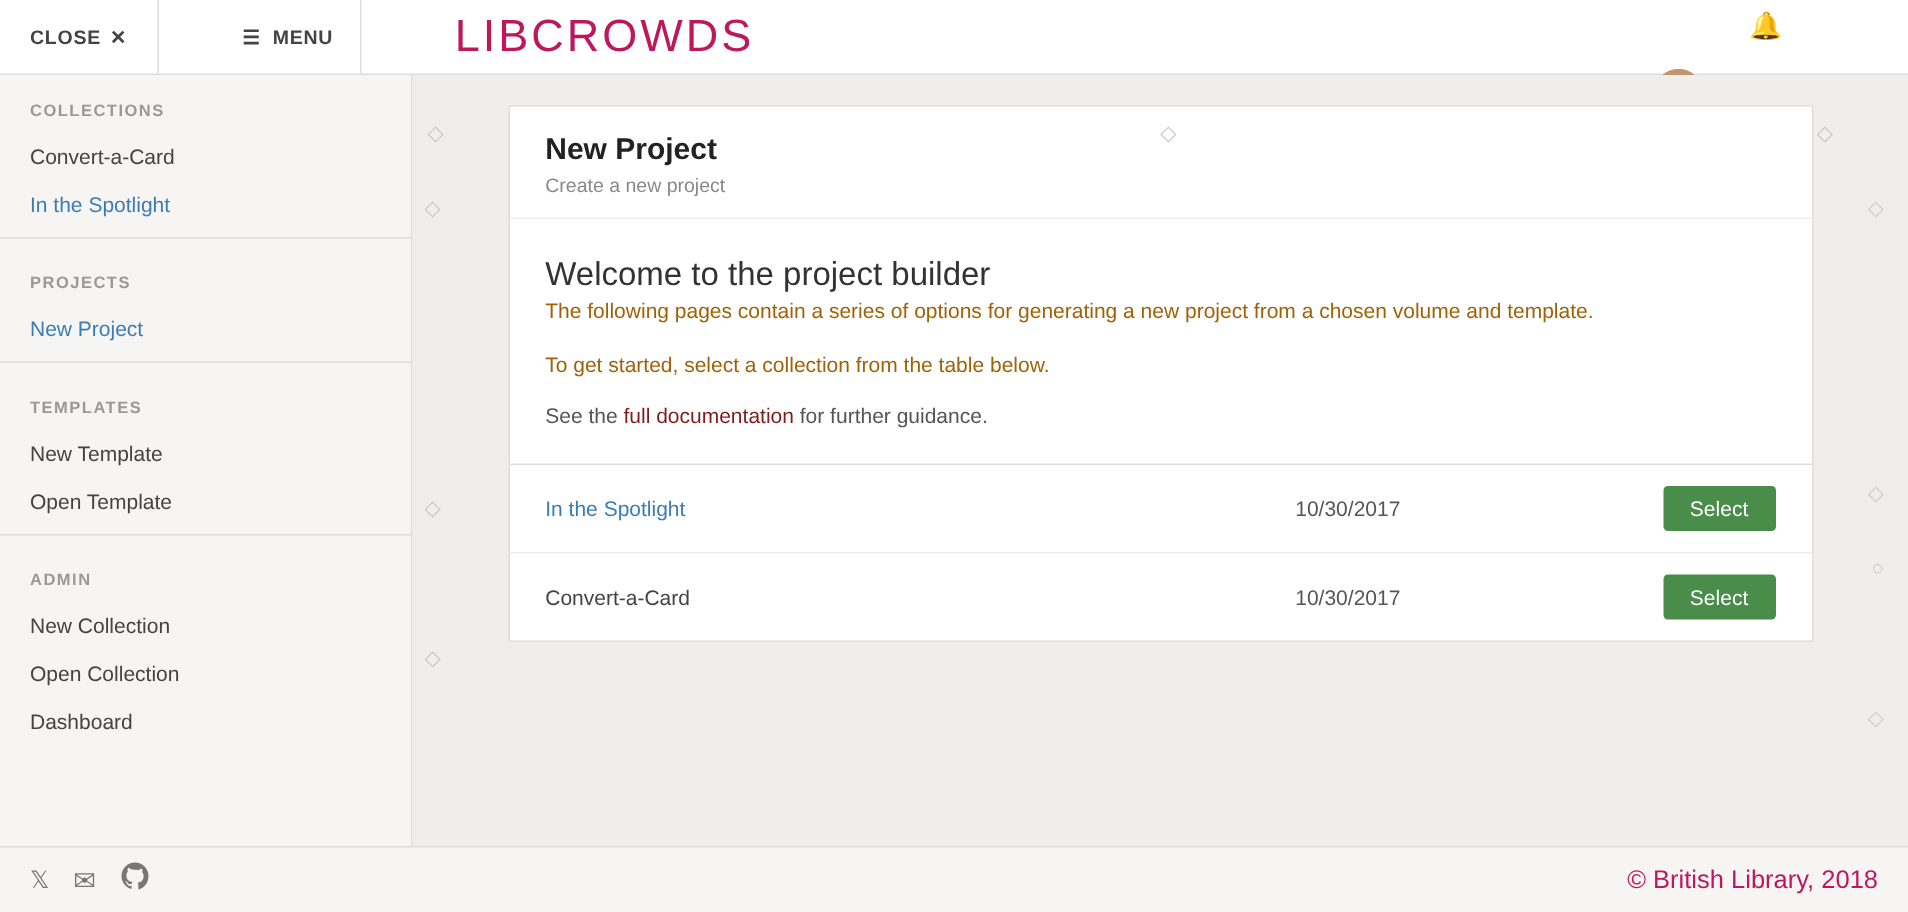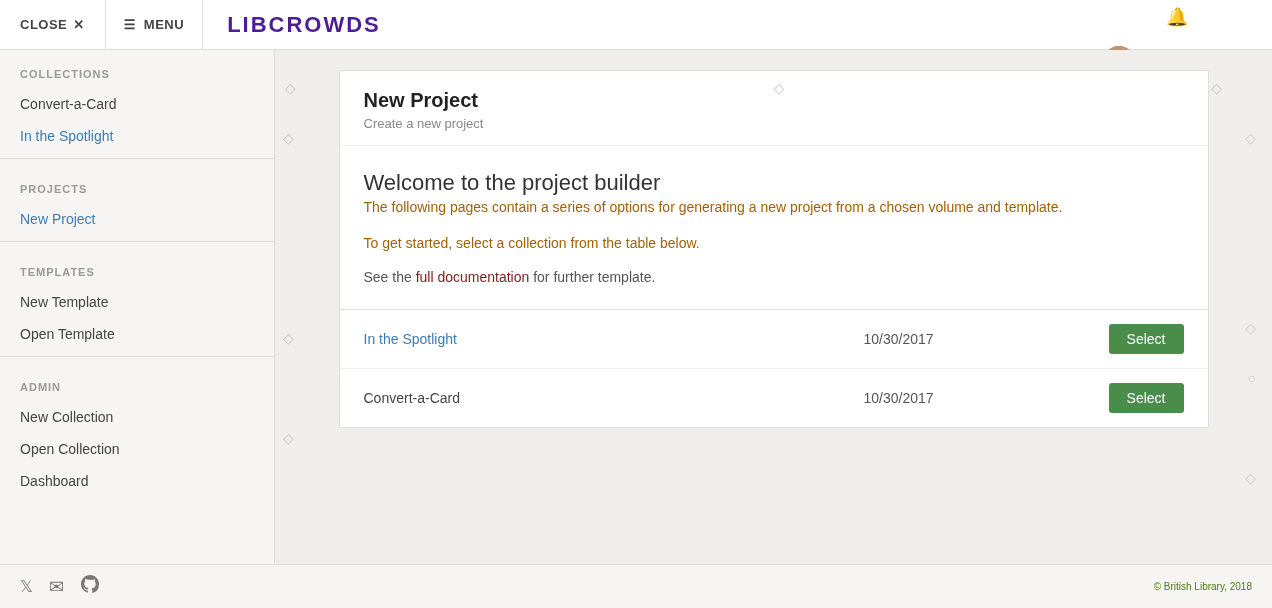--- a/index.html
+++ b/index.html
@@ -6,20 +6,21 @@
     body { font-family: Arial, sans-serif; font-size: 14px; background: #f0eeec; display: flex; flex-direction: column; height: 608px; overflow: hidden; }
 
     
     .header {
       display: flex;
       align-items: center;
       background: #fff;
       border-bottom: 1px solid #ddd;
       height: 50px;
       flex-shrink: 0;
+      gap: 38px;
     }
     .header-close {
       display: flex;
       align-items: center;
       padding: 0 20px;
       font-size: 13px;
       font-weight: bold;
       color: #444;
       letter-spacing: 0.5px;
       border-right: 1px solid #ddd;
@@ -35,23 +36,23 @@
       font-weight: bold;
       color: #444;
       border-right: 1px solid #ddd;
       height: 100%;
       cursor: pointer;
       gap: 8px;
       letter-spacing: 0.5px;
     }
     .header-logo {
       padding: 0 24px;
-      font-size: 22px;
-      font-weight: bold;
-      color: #4c1d95;
+      font-size: 30px;
+      font-weight: normal;
+      color: #be185d;
       letter-spacing: 2px;
       flex: 1;
     }
     .header-right {
       display: flex;
       align-items: center;
       gap: 18px;
       padding: 0 20px;
       flex-direction: column;
     }
@@ -281,22 +282,22 @@
       display: flex;
       gap: 16px;
       align-items: center;
     }
     .footer-icon {
       font-size: 18px;
       color: #777;
       cursor: pointer;
     }
     .footer-copy {
-      font-size: 10px;
-      color: #4d7c0f;
+      font-size: 17px;
+      color: #be185d;
     }
 
     
     .right-deco {
       position: absolute;
       right: 16px;
       color: #ccc;
       font-size: 14px;
     }
   </style>
@@ -366,21 +367,21 @@
     <div class="card">
       <div class="card-header">
         <div class="card-title">New Project</div>
         <div class="card-subtitle">Create a new project</div>
       </div>
       <div class="card-body">
         <div class="welcome-heading">Welcome to the project builder</div>
         <p class="welcome-text">The following pages contain a series of options for generating a new project from a chosen volume and template.</p>
         <p class="welcome-text">To get started, select a collection from the table below.</p>
         <p class="doc-text">
-          <span>See the </span><a class="doc-link" href="#">full documentation</a><span> for further template.</span>
+          <span>See the </span><a class="doc-link" href="#">full documentation</a><span> for further guidance.</span>
         </p>
 
         <div class="table-wrap">
 
           <div class="table-row">
             <div class="row-name link">In the Spotlight</div>
             <div class="row-created">10/30/2017</div>
             <div class="row-actions">
               <button class="select-btn">Select</button>
             </div>

